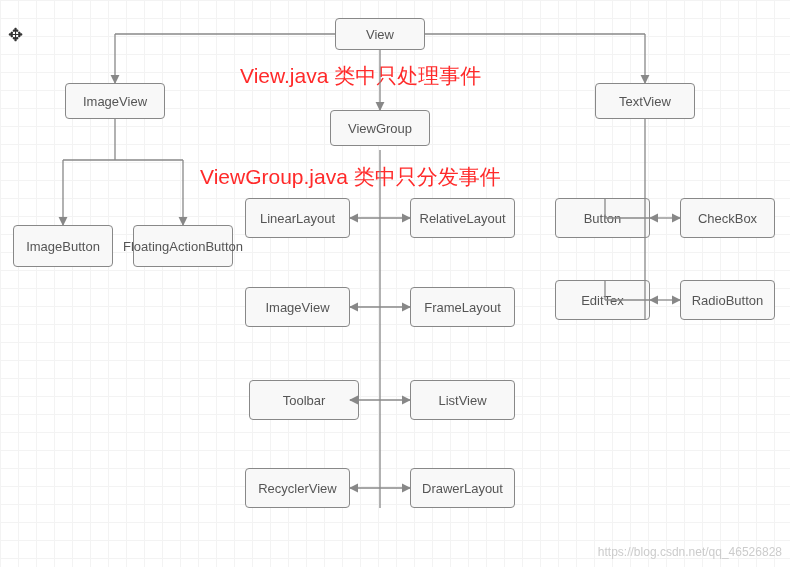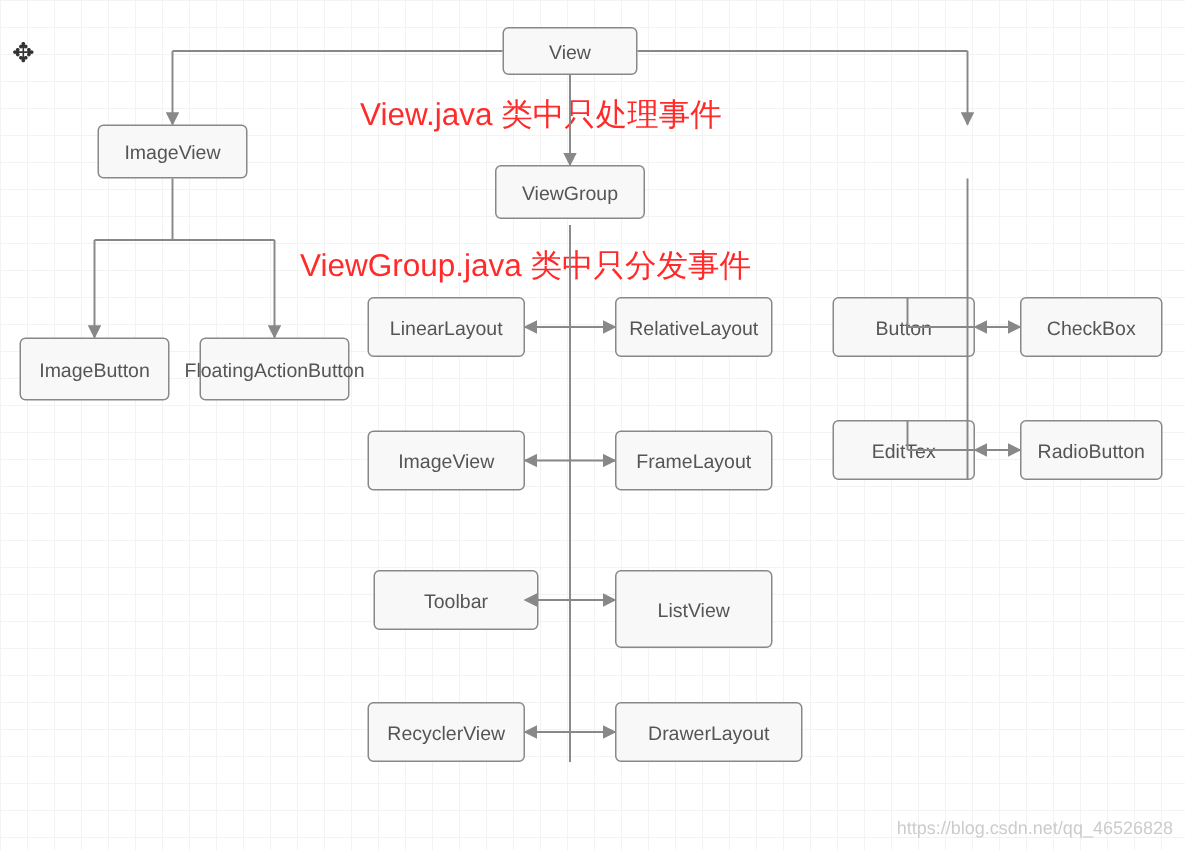--- a/index.html
+++ b/index.html
@@ -25,24 +25,25 @@
   <div class="box" style="left:65px;top:83px;width:100px;height:36px">ImageView</div>
   <div class="box" style="left:13px;top:225px;width:100px;height:42px">ImageButton</div>
   <div class="box" style="left:133px;top:225px;width:100px;height:42px">FloatingActionButton</div>
 
   <div class="box" style="left:330px;top:110px;width:100px;height:36px">ViewGroup</div>
   <div class="box" style="left:245px;top:198px;width:105px;height:40px">LinearLayout</div>
   <div class="box" style="left:410px;top:198px;width:105px;height:40px">RelativeLayout</div>
   <div class="box" style="left:245px;top:287px;width:105px;height:40px">ImageView</div>
   <div class="box" style="left:410px;top:287px;width:105px;height:40px">FrameLayout</div>
   <div class="box" style="left:249px;top:380px;width:110px;height:40px">Toolbar</div>
-  <div class="box" style="left:410px;top:380px;width:105px;height:52px">ListView</div>
+  <div class="box" style="left:410px;top:380px;width:105px;height:40px">ListView</div>
   <div class="box" style="left:245px;top:468px;width:105px;height:40px">RecyclerView</div>
-  <div class="box" style="left:410px;top:468px;width:125px;height:40px">DrawerLayout</div>
+  <div class="box" style="left:410px;top:468px;width:105px;height:40px">DrawerLayout</div>
 
+  <div class="box" style="left:595px;top:83px;width:100px;height:36px">TextView</div>
   <div class="box" style="left:555px;top:198px;width:95px;height:40px">Button</div>
   <div class="box" style="left:680px;top:198px;width:95px;height:40px">CheckBox</div>
   <div class="box" style="left:555px;top:280px;width:95px;height:40px">EditTex</div>
   <div class="box" style="left:680px;top:280px;width:95px;height:40px">RadioButton</div>
 
   <svg class="lines">
     <defs>
       <marker id="ah" viewBox="0 0 10 10" refX="9" refY="5" markerWidth="7" markerHeight="7" orient="auto-start-reverse">
         <path d="M0,0 L10,5 L0,10 z" fill="#888"></path>
       </marker>

